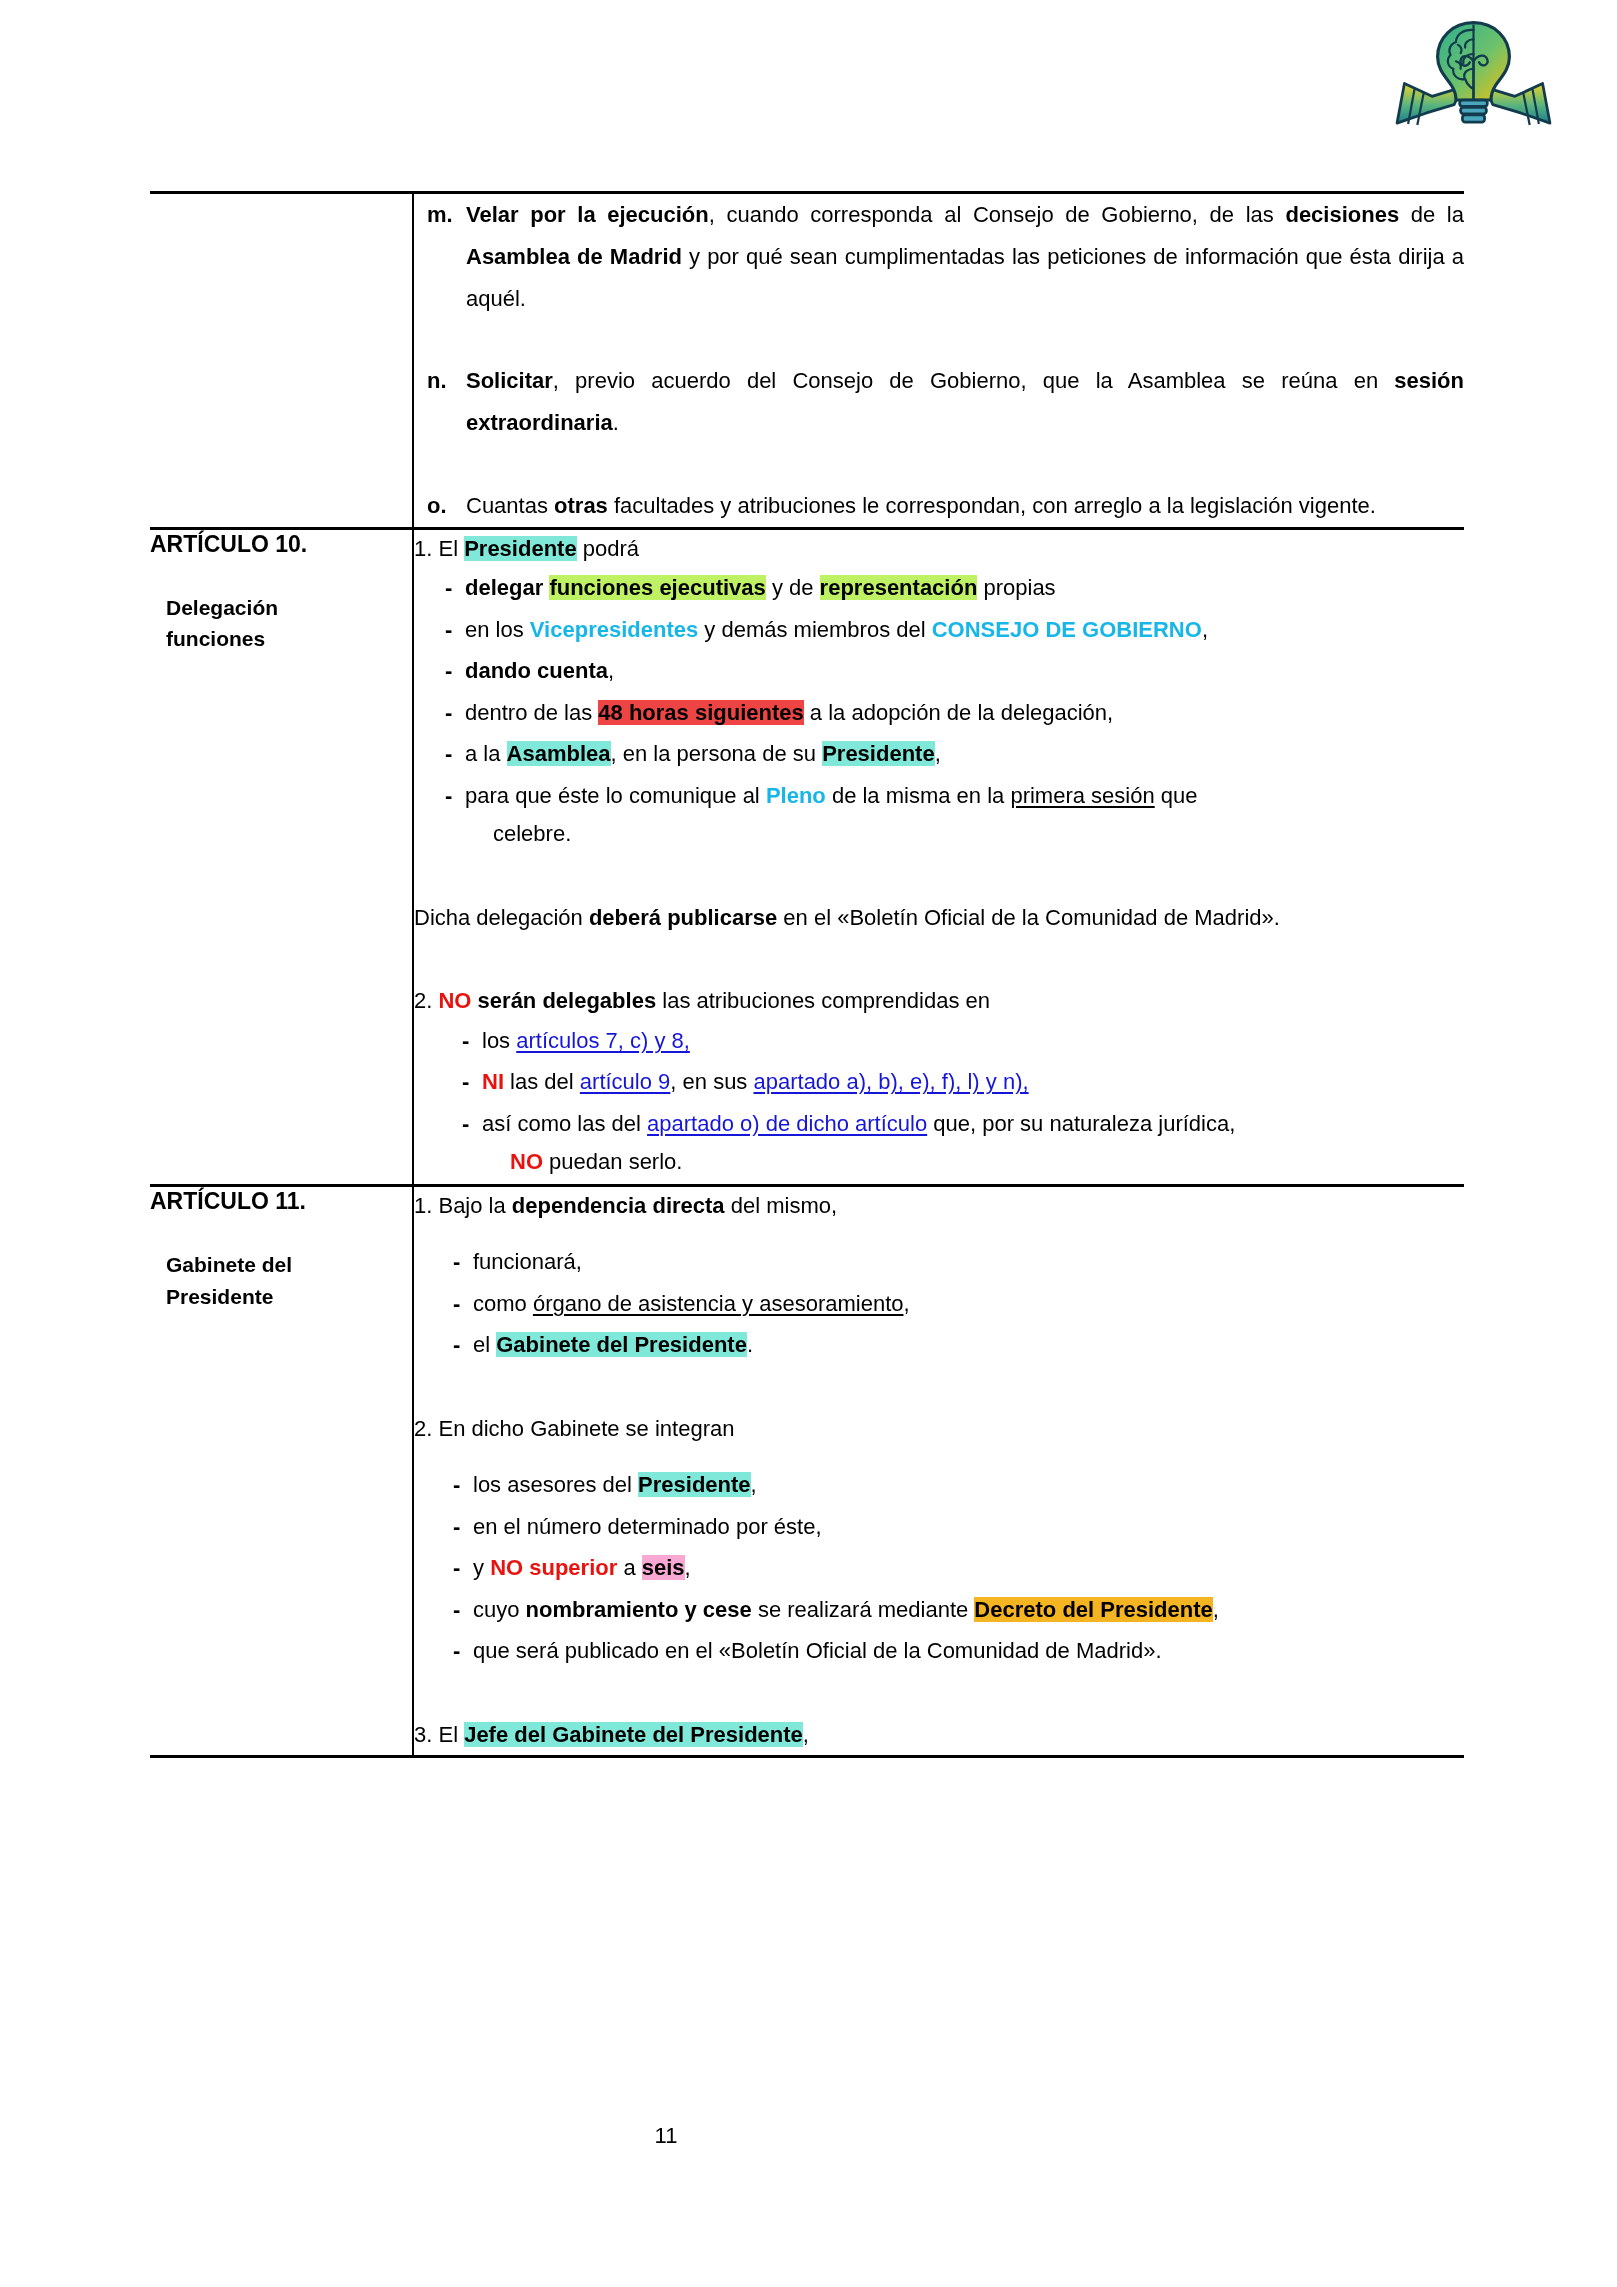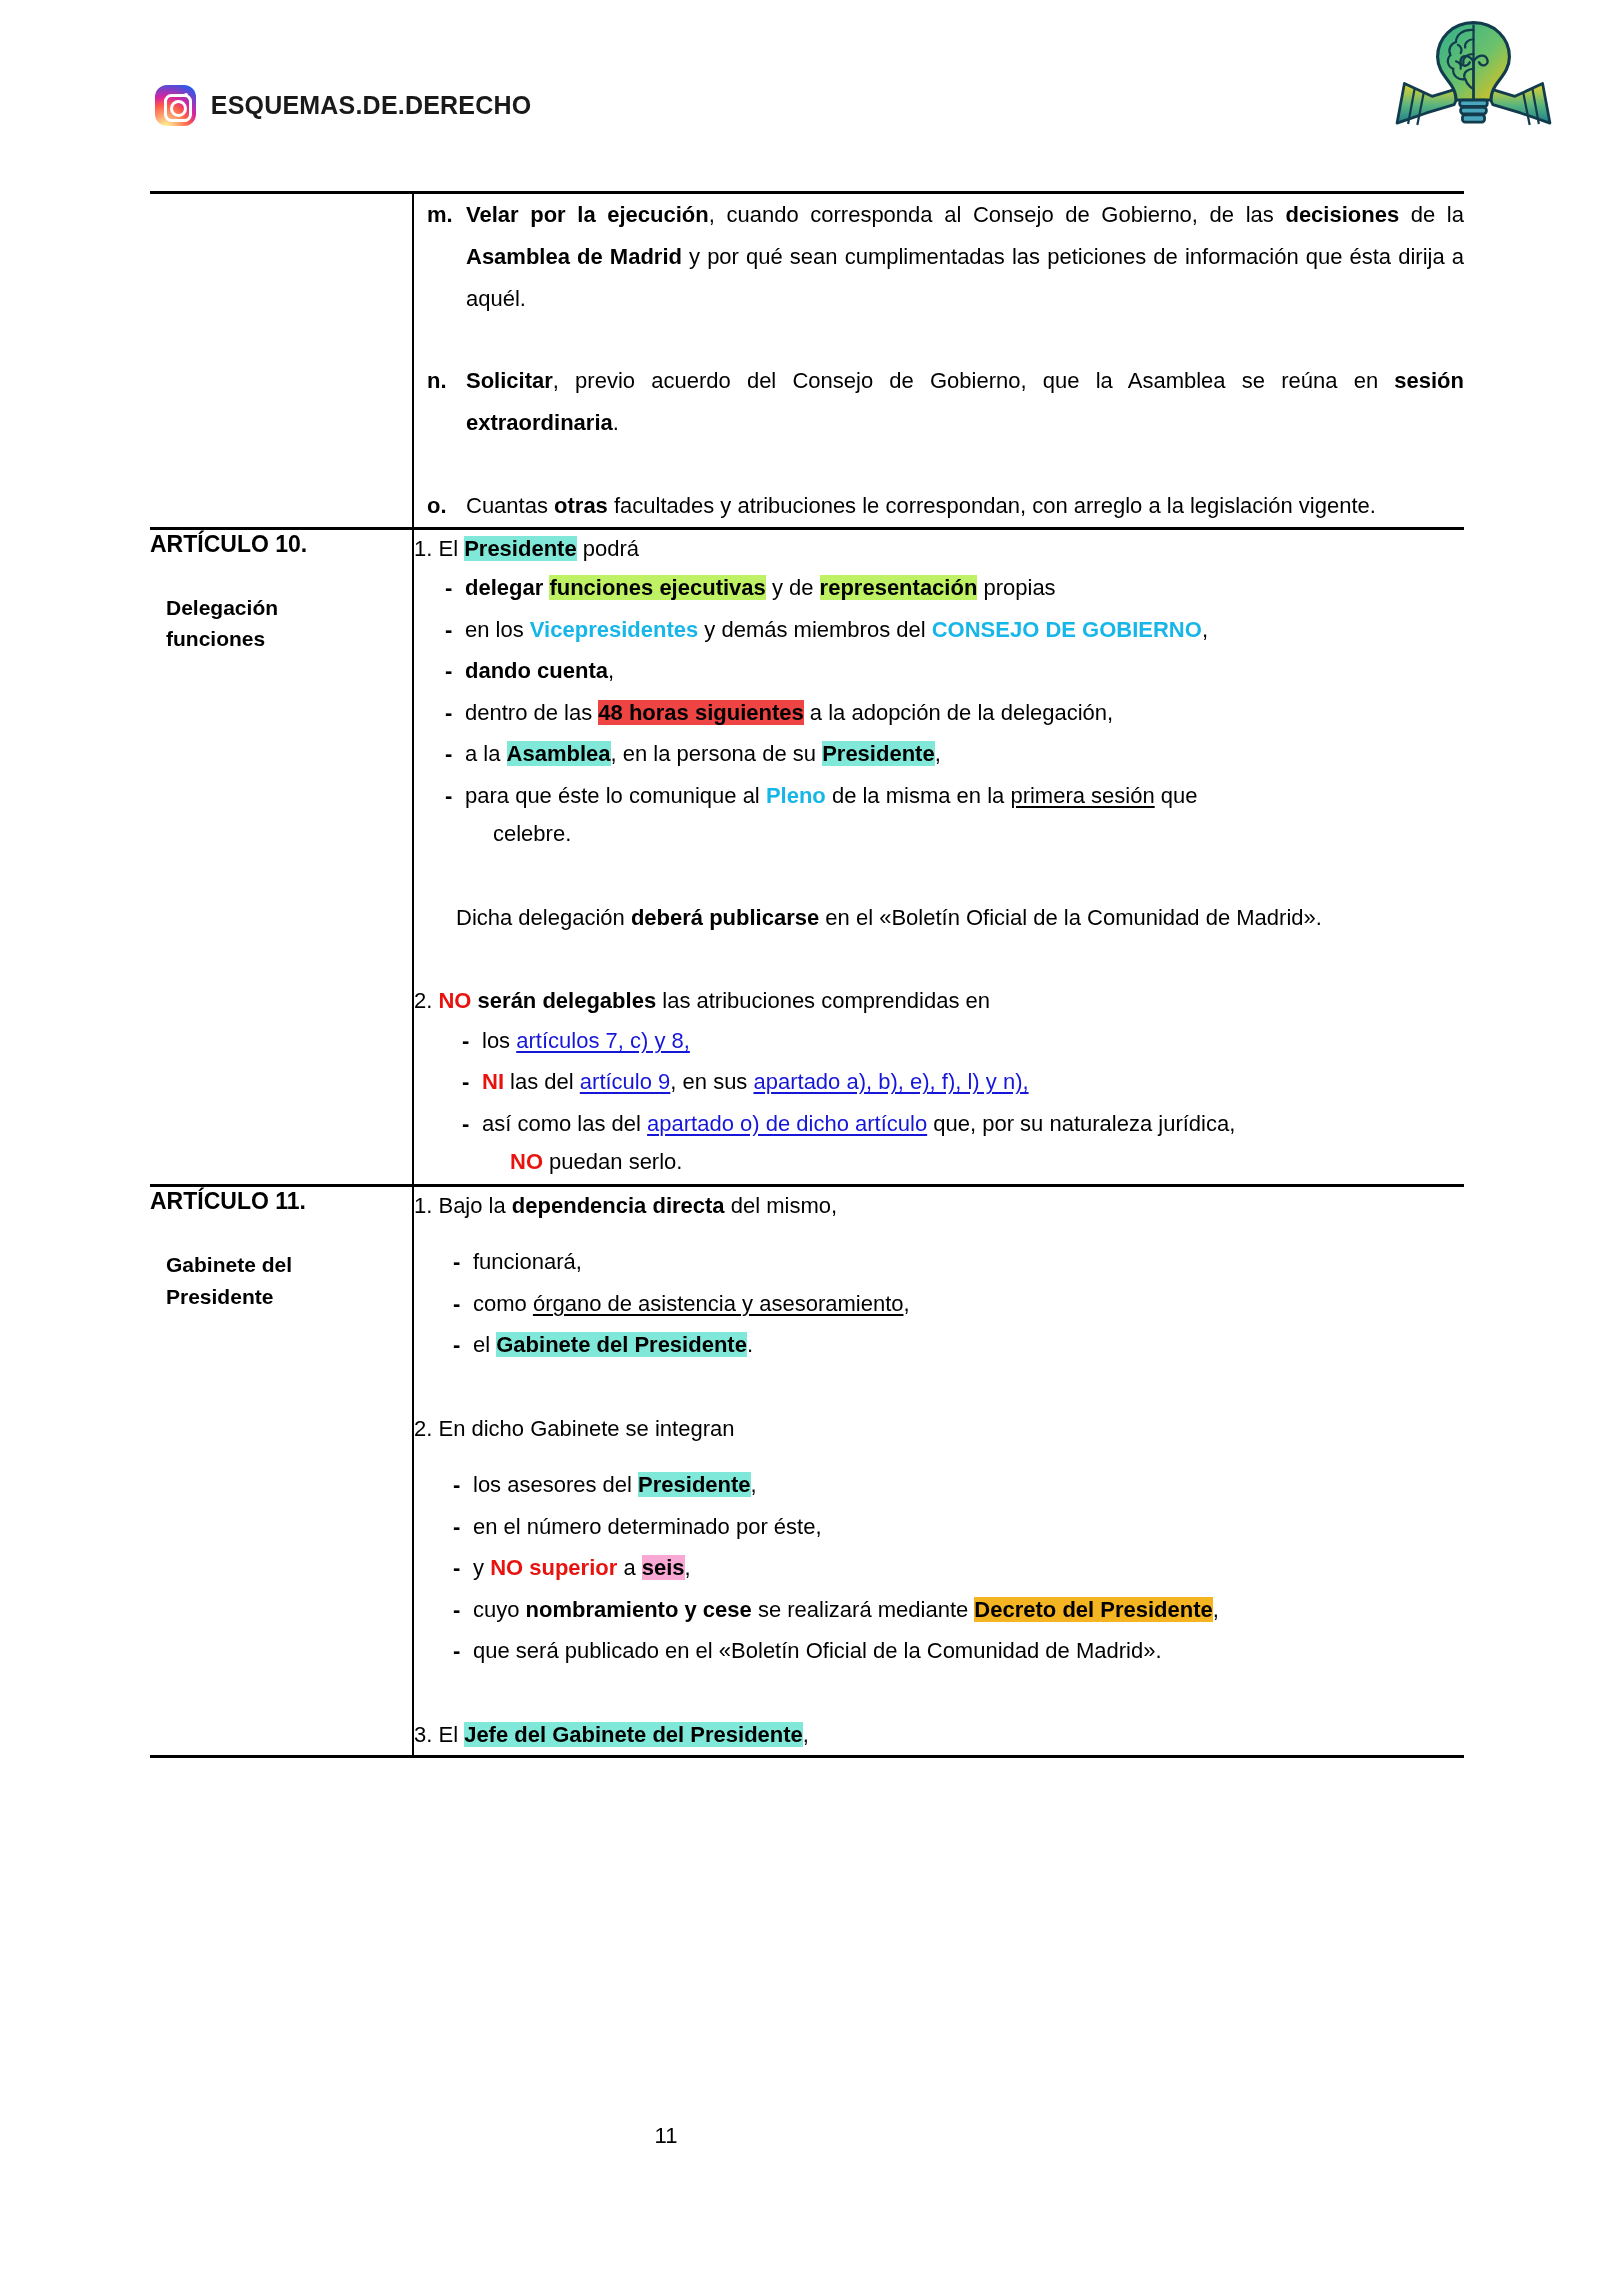--- a/index.html
+++ b/index.html
@@ -119,21 +119,20 @@
     line-height: 1.52;
     margin: 16px;
   }
 
   
   .para {
     font-size: 22px;
     line-height: 1.78;
     margin: 0 0 28px 0;
     text-align: justify;
-    padding-left: 42px;
   }
   .para:last-child { margin-bottom: 0; }
 
   
   .letter-list { margin: 0; padding: 0; list-style: none; }
   .letter-list li {
     display: flex;
     font-size: 22px;
     line-height: 1.9;
     margin-bottom: 41px;
@@ -204,26 +203,20 @@
     width: 1332px;
     text-align: center;
     font-size: 22px;
   }
 </style>
 </head>
 <body>
 
 <div class="page-header">
 
-  <div class="brand">
-    <span class="ig-icon">
-      <span class="ig-dot"></span>
-    </span>
-    <span class="brand-name">ESQUEMAS.DE.DERECHO</span>
-  </div>
 
   <div class="logo-right">
     <svg viewBox="0 0 190 118" width="175" height="109" aria-hidden="true">
       <defs>
         <linearGradient id="gBulb" x1="0" y1="0" x2="1" y2="1">
           <stop offset="0%" stop-color="#2fae8e"></stop>
           <stop offset="55%" stop-color="#6dc26b"></stop>
           <stop offset="100%" stop-color="#f2c10e"></stop>
         </linearGradient>
         <linearGradient id="gBook" x1="0" y1="0" x2="0" y2="1">

